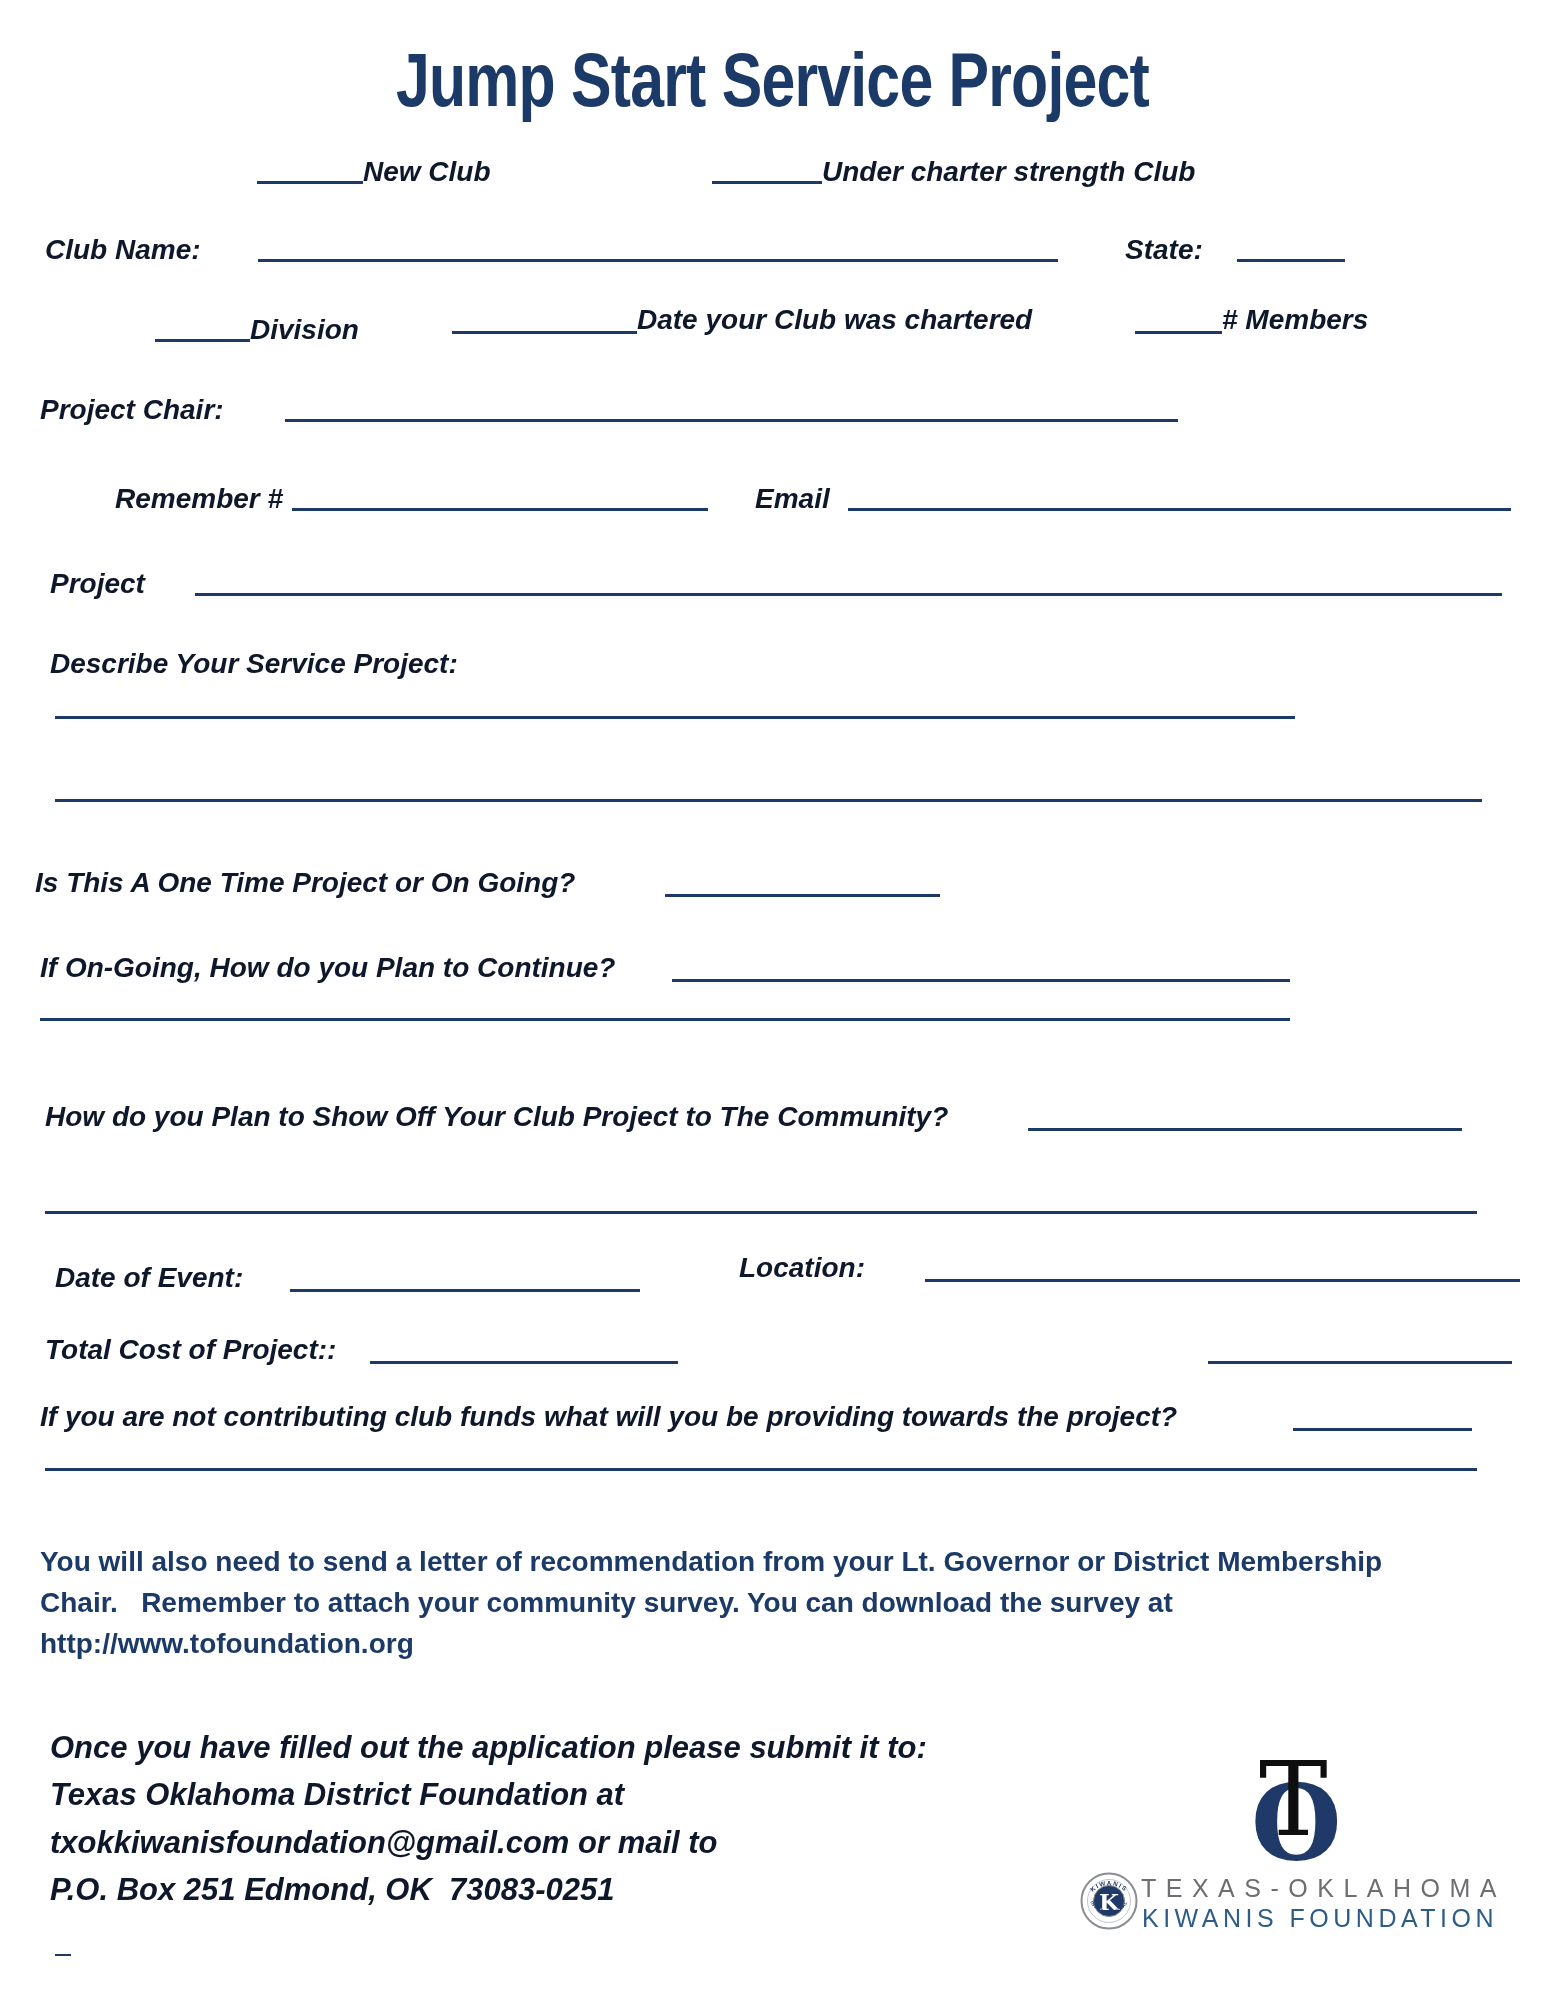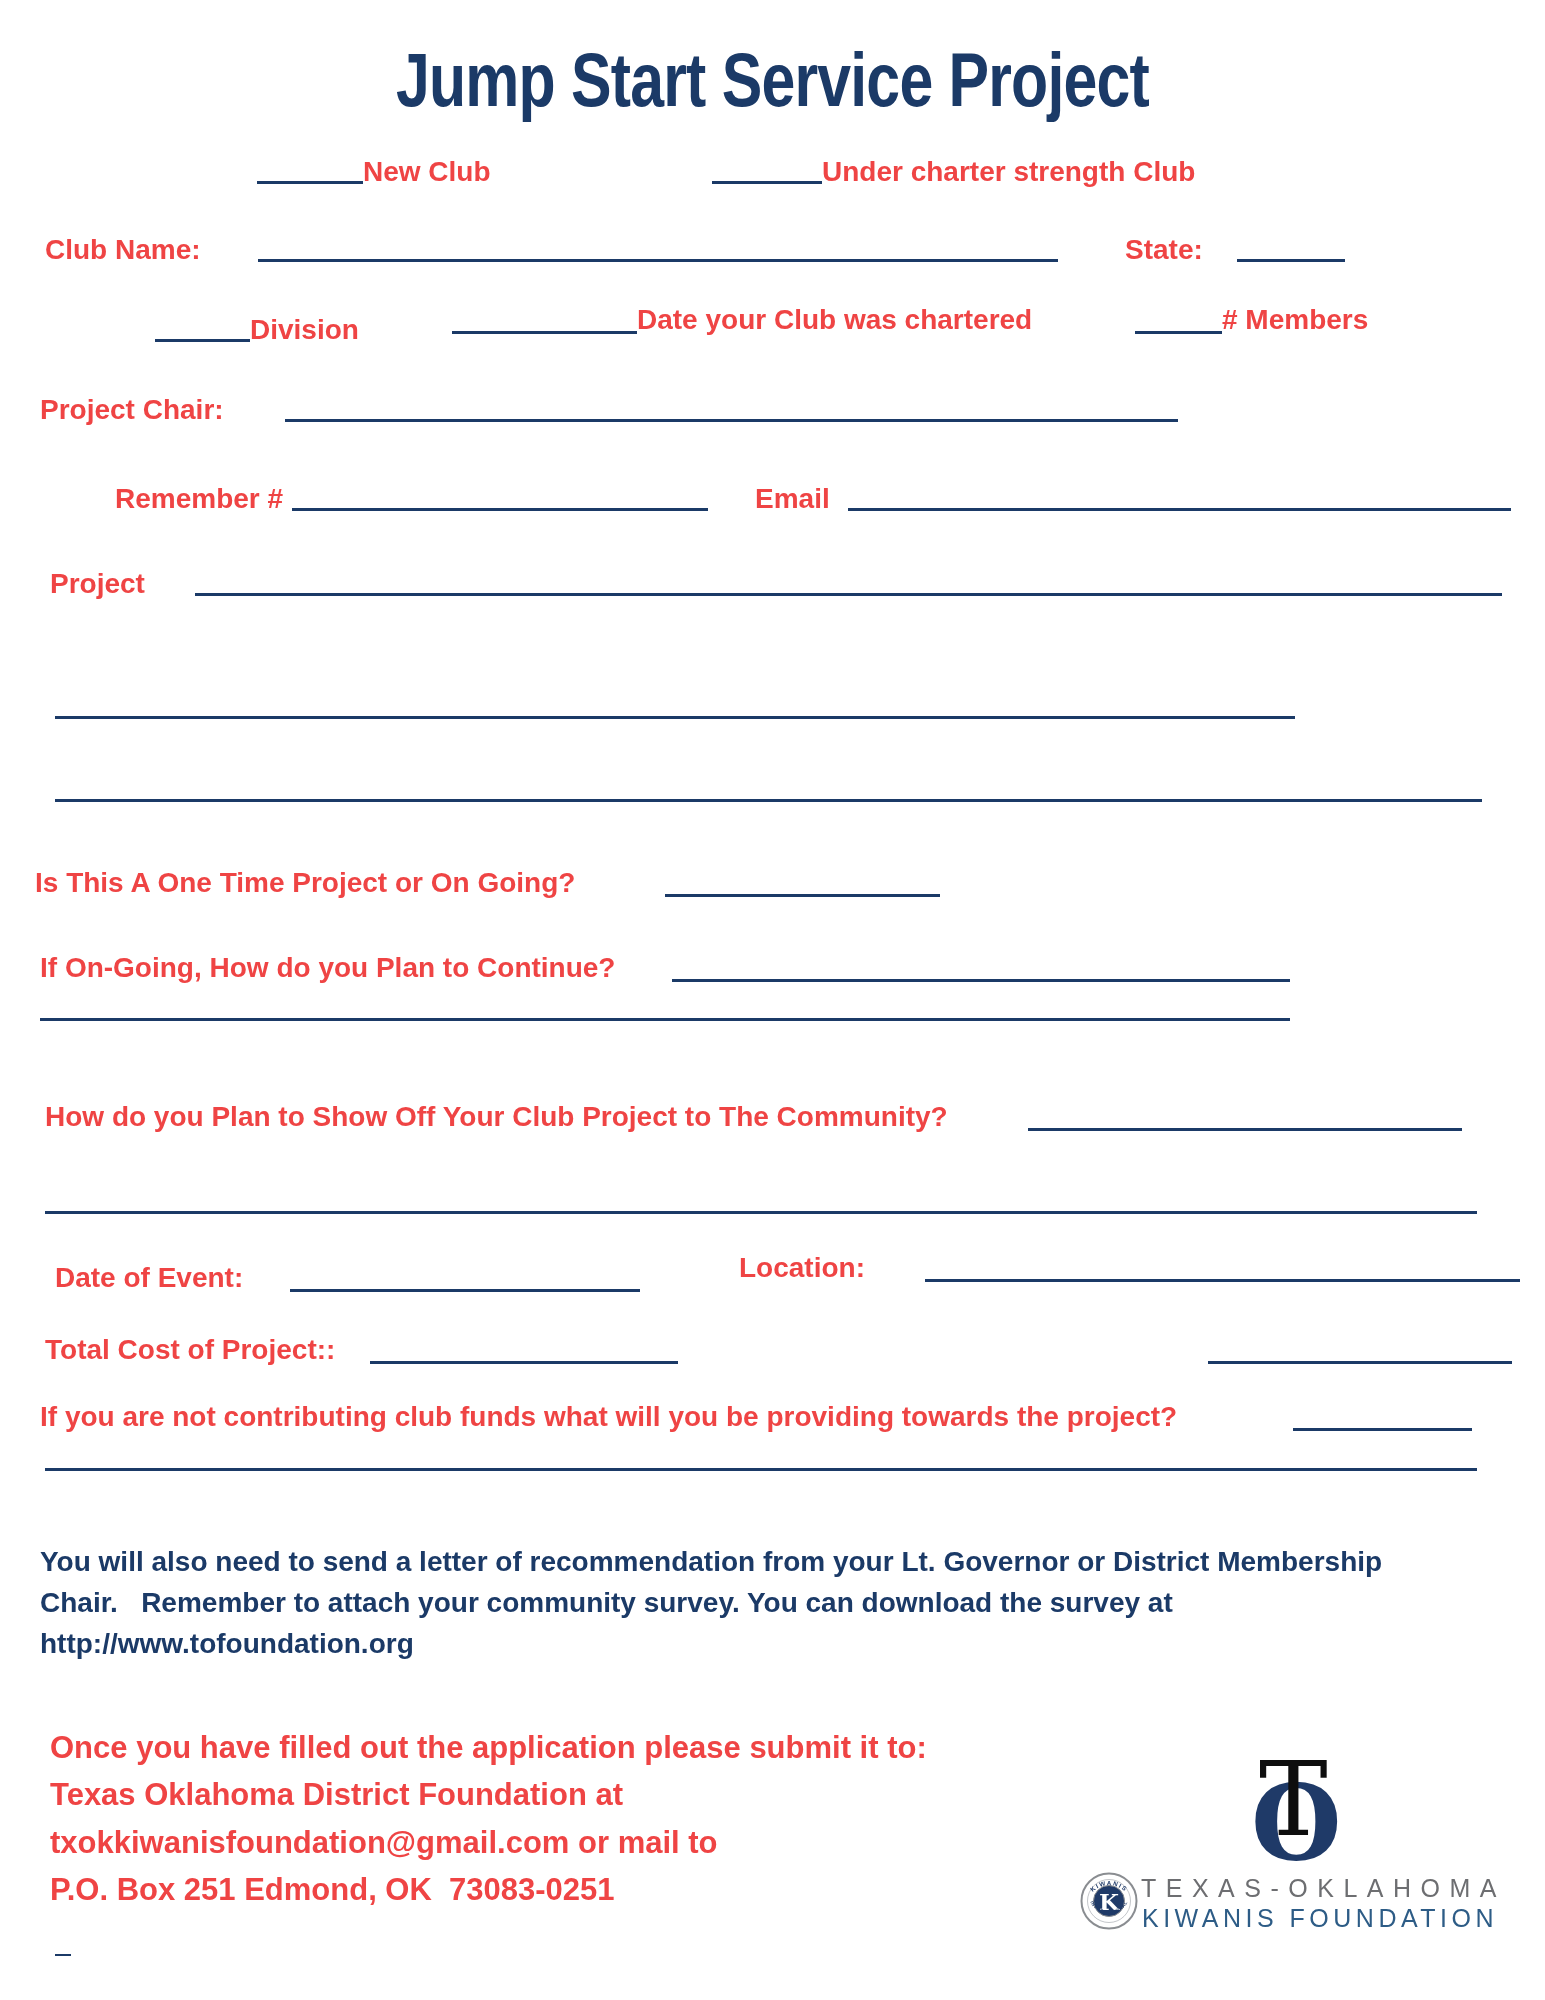--- a/index.html
+++ b/index.html
@@ -15,22 +15,22 @@
     position:absolute;left:0;top:42px;width:1545px;margin:0;
     text-align:center;
     font-size:76px;font-weight:bold;color:#1b3a67;
     transform:scaleX(0.80);
     letter-spacing:-1px;
     line-height:1;
     white-space:pre;
   }
   .lbl{
     position:absolute;
-    font-size:28px;font-weight:bold;color:#ef4444;
-    line-height:1.15;white-space:pre;
+    font-size:28px;font-weight:bold;color:#0f172a;
+    line-height:1.15;white-space:pre;font-style:italic;
   }
   .lbl.big{font-size:31px;}
   .blank{
     position:absolute;height:3px;background:#1b3a67;
   }
   .blank.thin{height:2px;}
   .note-line{
     position:absolute;
     font-size:28px;font-weight:bold;color:#1b3a67;
     line-height:1.15;white-space:pre;
@@ -88,20 +88,21 @@
   <div class="blank" style="left:285px;top:419px;width:893px"></div>
 
   <span class="lbl" style="left:115px;top:483px">Remember #</span>
   <div class="blank" style="left:292px;top:508px;width:416px"></div>
   <span class="lbl" style="left:755px;top:483px">Email</span>
   <div class="blank" style="left:848px;top:508px;width:663px"></div>
 
   <span class="lbl" style="left:50px;top:568px">Project</span>
   <div class="blank" style="left:195px;top:593px;width:1307px"></div>
 
+  <span class="lbl" style="left:50px;top:648px">Describe Your Service Project:</span>
   <div class="blank" style="left:55px;top:716px;width:1240px"></div>
   <div class="blank" style="left:55px;top:799px;width:1427px"></div>
 
   <span class="lbl" style="left:35px;top:867px">Is This A One Time Project or On Going?</span>
   <div class="blank" style="left:665px;top:894px;width:275px"></div>
 
   <span class="lbl" style="left:40px;top:952px">If On-Going, How do you Plan to Continue?</span>
   <div class="blank" style="left:672px;top:979px;width:618px"></div>
   <div class="blank" style="left:40px;top:1018px;width:1250px"></div>
 

